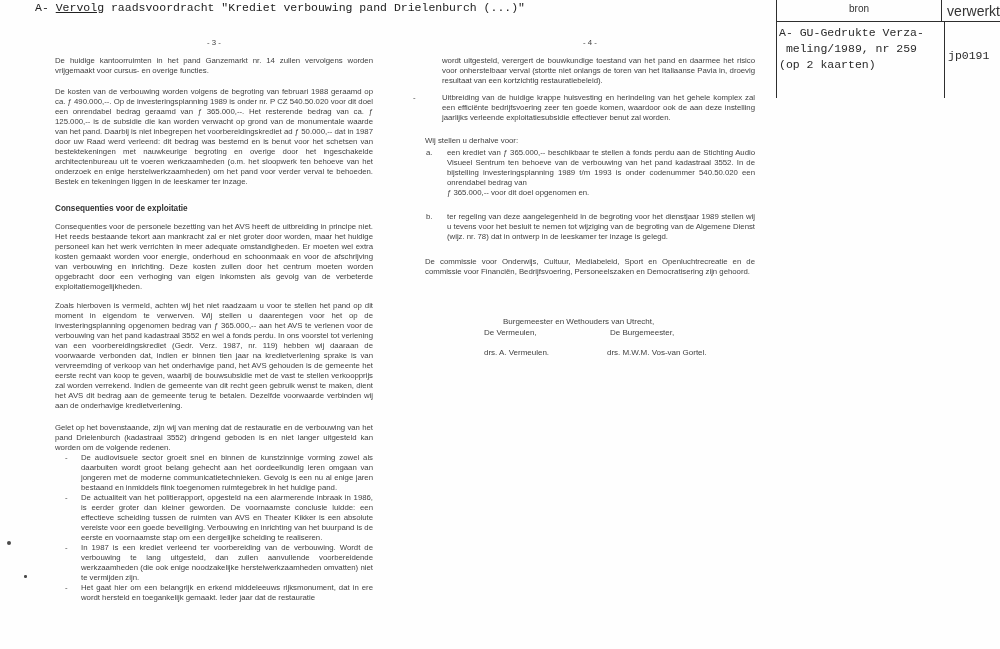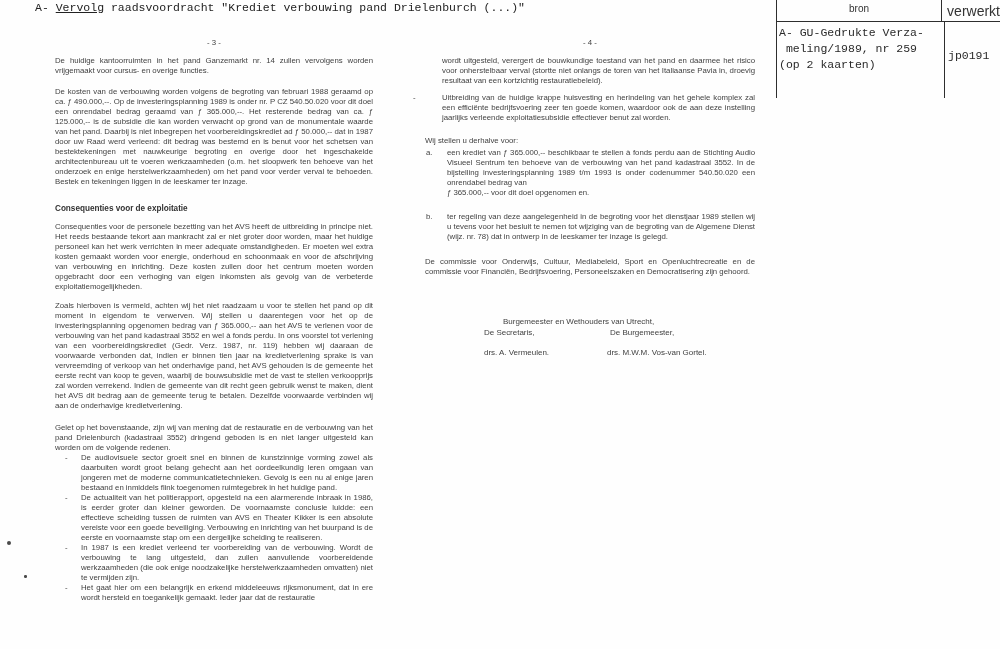--- a/index.html
+++ b/index.html
@@ -148,21 +148,21 @@
     <div class="txt">een krediet van ƒ 365.000,-- beschikbaar te stellen à fonds perdu aan de Stichting Audio Visueel Sentrum ten behoeve van de verbouwing van het pand kadastraal 3552. In de bijstelling investeringsplanning 1989 t/m 1993 is onder codenummer 540.50.020 een onrendabel bedrag van
 ƒ 365.000,-- voor dit doel opgenomen en.</div>
   </div>
   <div class="item item-b">
     <span class="lbl">b.</span>
     <div class="txt">ter regeling van deze aangelegenheid in de begroting voor het dienstjaar 1989 stellen wij u tevens voor het besluit te nemen tot wijziging van de begroting van de Algemene Dienst (wijz. nr. 78) dat in ontwerp in de leeskamer ter inzage is gelegd.</div>
   </div>
   <div class="committee">De commissie voor Onderwijs, Cultuur, Mediabeleid, Sport en Openluchtrecreatie en de commissie voor Financiën, Bedrijfsvoering, Personeelszaken en Democratisering zijn gehoord.</div>
   <div class="sig">
     <div class="l1">Burgemeester en Wethouders van Utrecht,</div>
-    <div class="role-l">De Secretaris,</div>
+    <div class="role-l">De Vermeulen,</div>
     <div class="role-r">De Burgemeester,</div>
     <div class="name-l">drs. A. Vermeulen.</div>
     <div class="name-r">drs. M.W.M. Vos-van Gortel.</div>
   </div>
 </div>
 
 <div class="speck speck1"></div>
 <div class="speck speck2"></div>
 
 </body></html>

